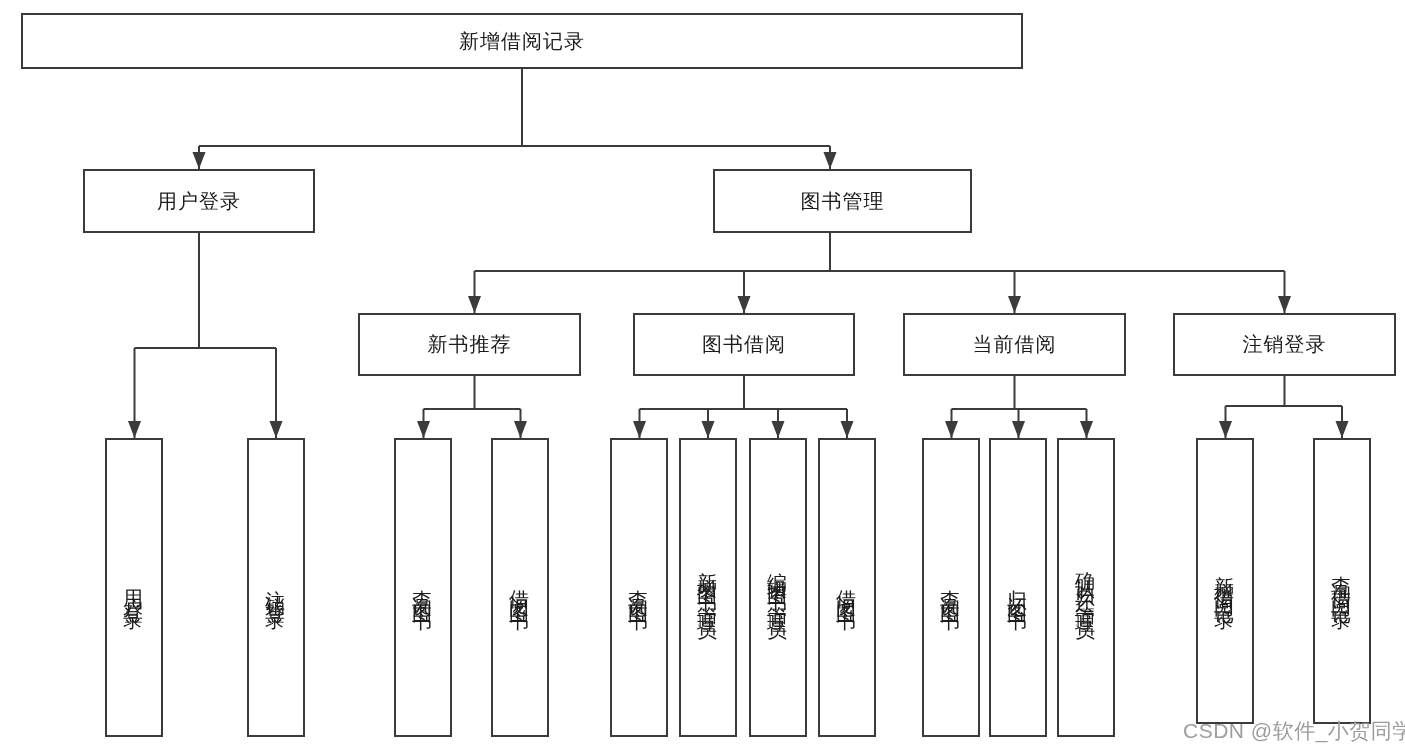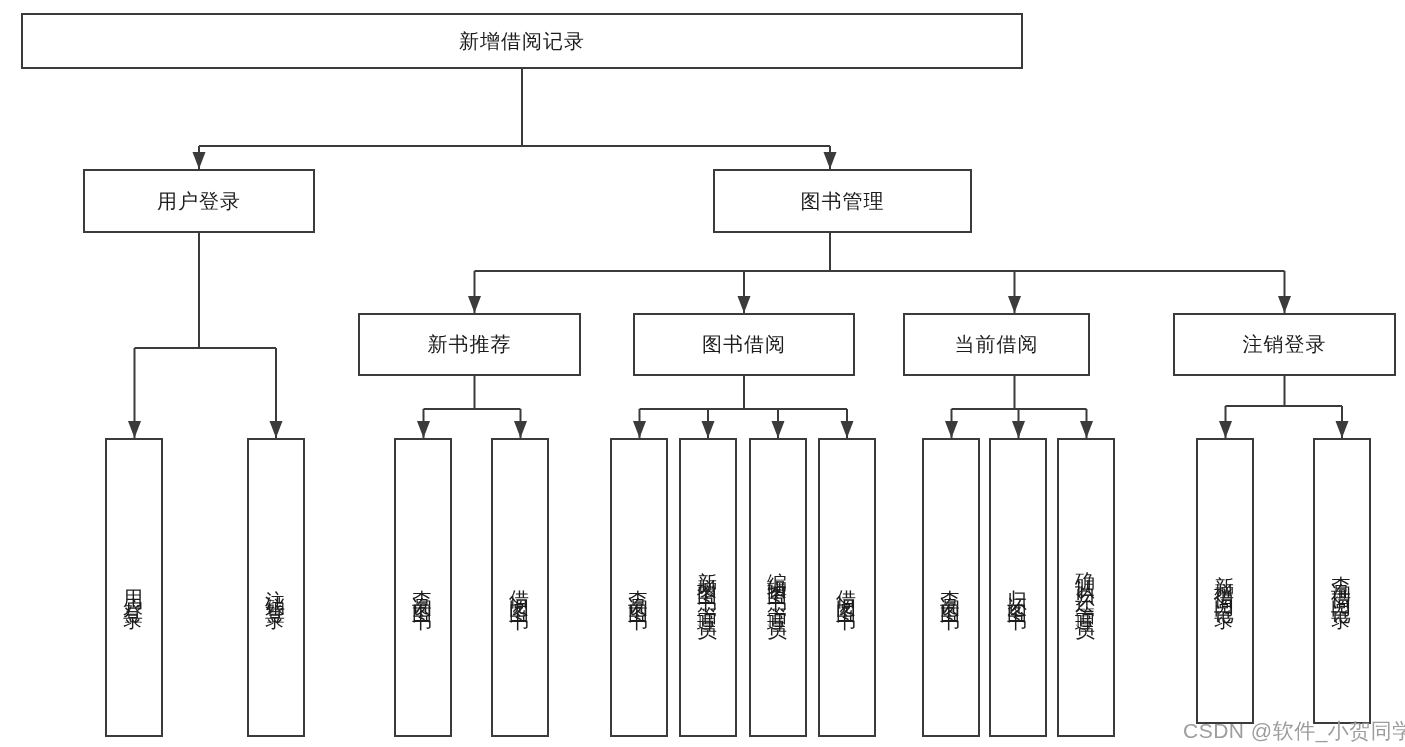--- a/index.html
+++ b/index.html
@@ -23,21 +23,21 @@
     letter-spacing:7px;
     width:58px;top:438px;height:299px;
     font-size:20px;
   }
   
   #b-root       {left:21px;  top:13px;  width:1002px; height:56px;}
   #b-user-login {left:83px;  top:169px; width:232px;  height:64px;}
   #b-book-mgmt  {left:713px; top:169px; width:259px;  height:64px;}
   #b-new-rec    {left:358px; top:313px; width:223px;  height:63px;}
   #b-borrowing  {left:633px; top:313px; width:222px;  height:63px;}
-  #b-current    {left:903px; top:313px; width:187px;  height:63px;}
+  #b-current    {left:903px; top:313px; width:223px;  height:63px;}
   #b-records    {left:1173px;top:313px; width:223px;  height:63px;}
   
   #l-user-login   {left:105px;}
   #l-logout       {left:247px;}
   #l-query-a      {left:394px;}
   #l-borrow-a     {left:491px;}
   #l-query-b      {left:610px;}
   #l-add-books    {left:679px;}
   #l-edit-books   {left:749px;}
   #l-borrow-b     {left:818px;}

